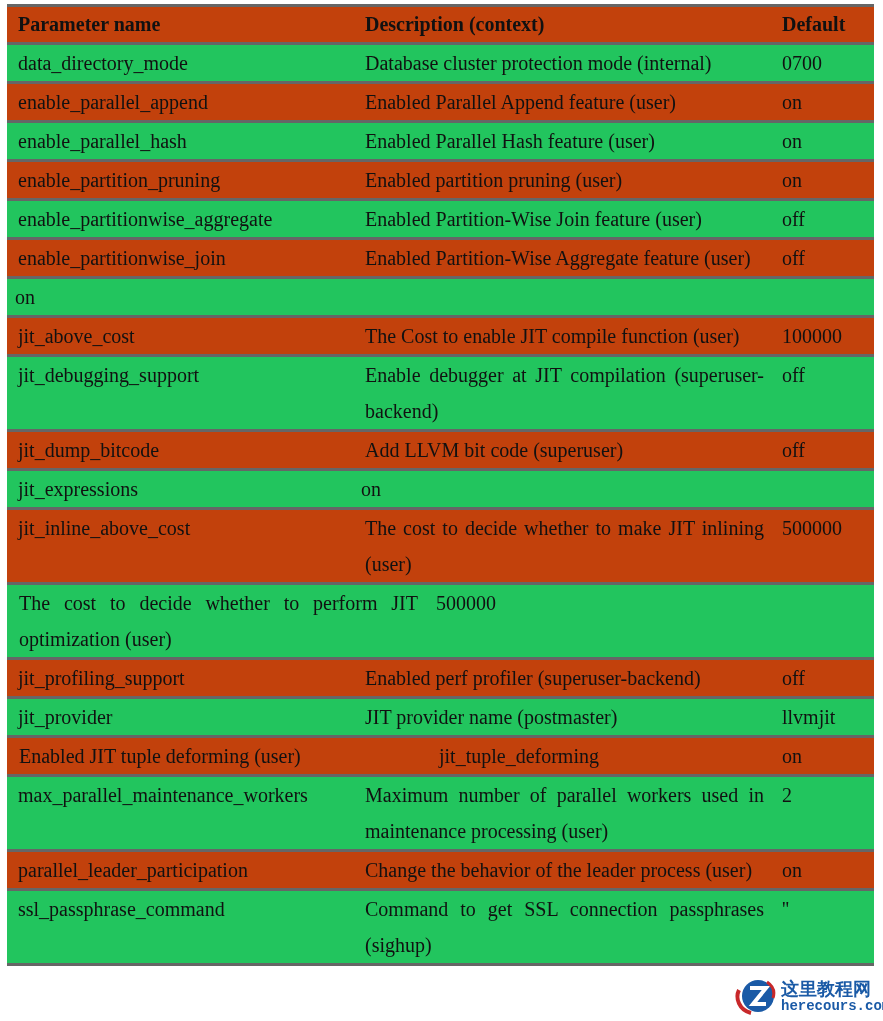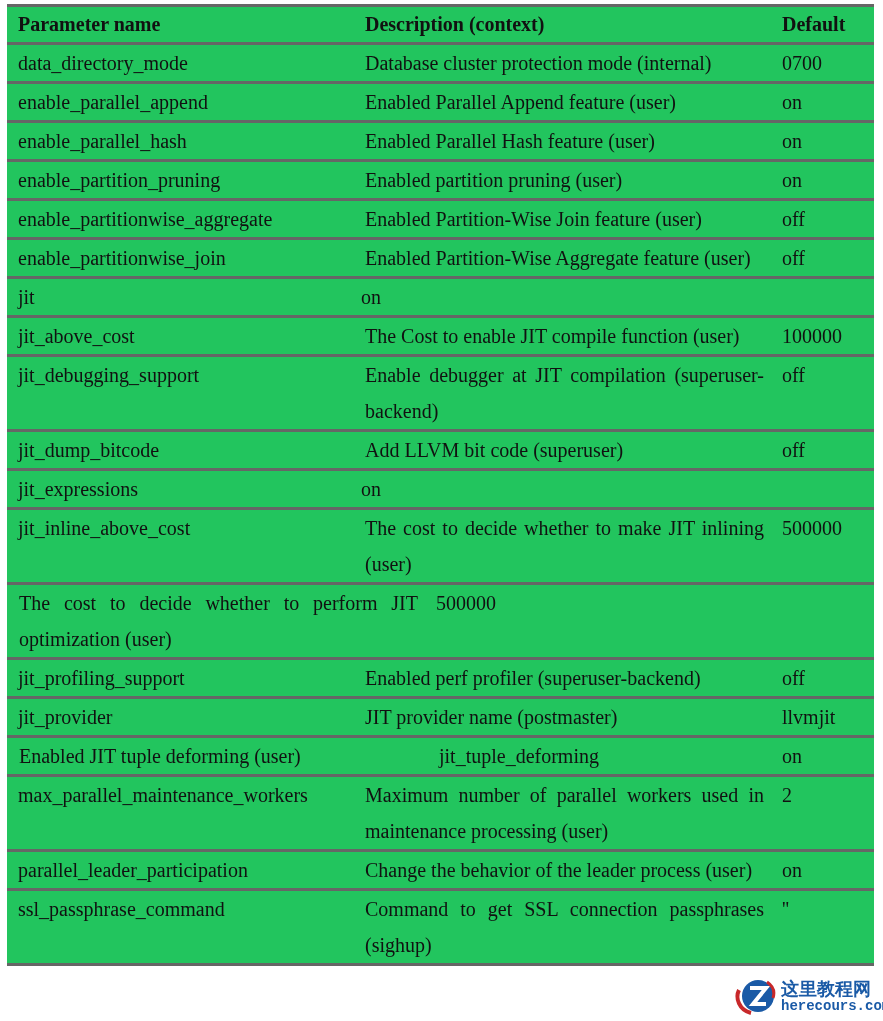--- a/index.html
+++ b/index.html
@@ -2,21 +2,21 @@
 <html><head>
 <meta charset="utf-8">
 <style>
   html, body { margin: 0; padding: 0; background: #ffffff; }
   body { width: 883px; height: 1021px; position: relative; overflow: hidden;
          font-family: "Liberation Serif", "DejaVu Serif", serif; color: #111111; }
   .table { position: absolute; left: 7px; top: 4px; width: 867px;
            border-top: 3px solid #666666; }
   .row { display: flex; border-bottom: 3px solid #666666; box-sizing: border-box; }
   .row.gray { background: #22c55e; }
-  .row.white { background: #22c55e; }
+  .row.white { background: #c2410c; }
   .cell { box-sizing: border-box; font-size: 20px; line-height: 36px; padding-top: 0; }
   .c1 { width: 346px; padding-left: 11px; }
   .c2 { width: 421px; padding-left: 12px; padding-right: 10px; text-align: justify; text-align-last: left; }
   .c3 { width: 100px; padding-left: 8px; }
   .header .cell { font-weight: bold; line-height: 35px; }
   .watermark { position: absolute; right: 4px; bottom: 3px; width: 150px; height: 45px;
                background: #ffffff; display: flex; align-items: center; }
   .wm-logo { width: 44px; height: 40px; position: relative; margin-left: 4px; }
   .wm-text { margin-left: 4px; display: flex; flex-direction: column; }
   .wm-cn { font-family: "DejaVu Sans", sans-serif; font-weight: bold; color: #1a5aa6; font-size: 18px; line-height: 20px; }
@@ -56,21 +56,20 @@
         <div class="cell c1">enable_partitionwise_aggregate</div>
         <div class="cell c2">Enabled Partition-Wise Join feature (user)</div>
         <div class="cell c3">off</div>
       </div>
       <div class="row white">
         <div class="cell c1">enable_partitionwise_join</div>
         <div class="cell c2">Enabled Partition-Wise Aggregate feature (user)</div>
         <div class="cell c3">off</div>
       </div>
       <div class="row gray">
-        <div class="cell c1">jit</div>
         <div class="cell c3">on</div>
       </div>
       <div class="row white">
         <div class="cell c1">jit_above_cost</div>
         <div class="cell c2">The Cost to enable JIT compile function (user)</div>
         <div class="cell c3">100000</div>
       </div>
       <div class="row gray">
         <div class="cell c1">jit_debugging_support</div>
         <div class="cell c2">Enable debugger at JIT compilation (superuser-backend)</div>

